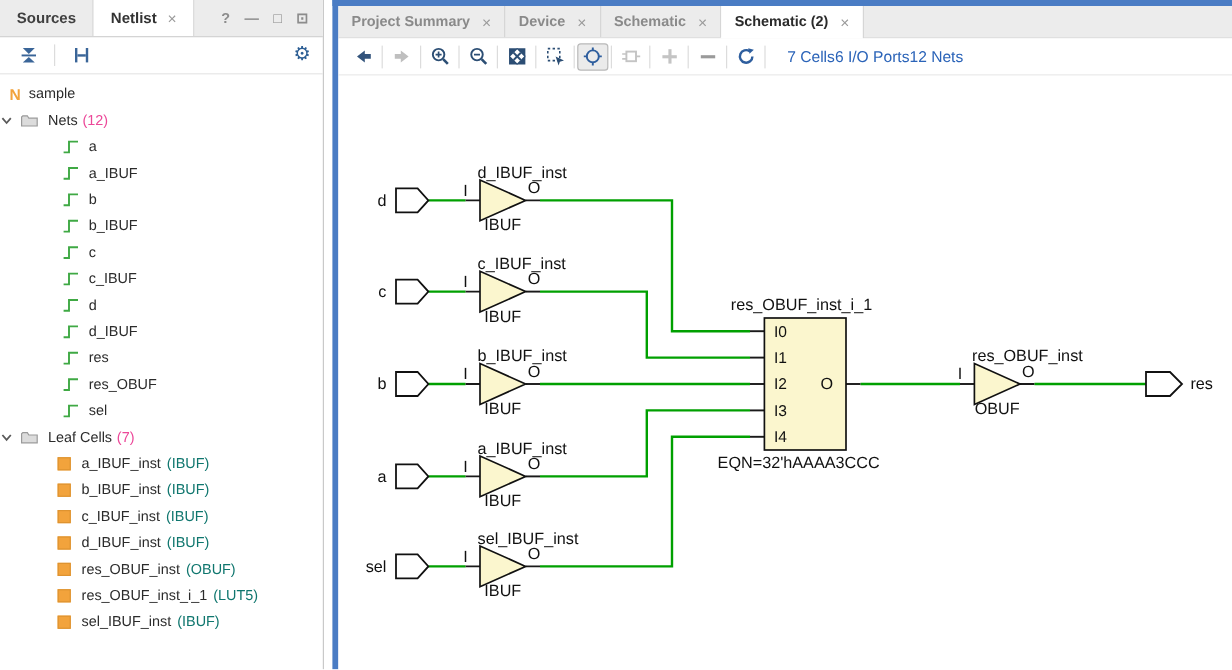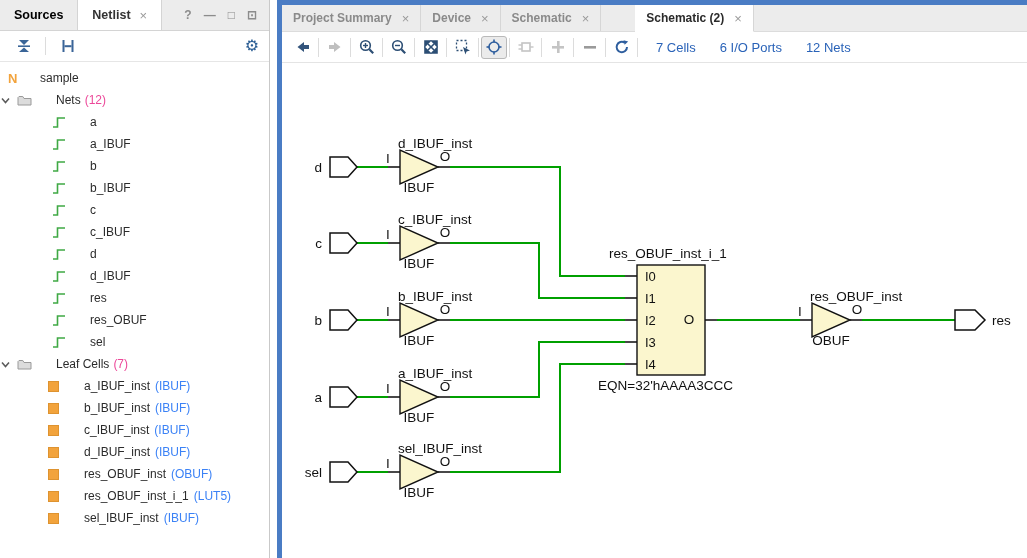--- a/index.html
+++ b/index.html
@@ -3,53 +3,53 @@
 <meta charset="utf-8">
 <style>
   * { margin:0; padding:0; box-sizing:border-box; }
   html,body { background:#fff; }
   body { font-family:"Liberation Sans", sans-serif; }
   .app { position:relative; width:1027px; height:558px; background:#fff; overflow:hidden; }
 
   
   .left-panel { position:absolute; left:0; top:0; width:270px; height:558px; background:#fff; border-right:1px solid #C9C9C9; }
   .lp-tabs { height:31px; background:#ECECEC; border-bottom:1px solid #D4D4D4; display:flex; align-items:stretch; font-size:12.5px; font-weight:bold; }
-  .lp-tab { display:flex; align-items:center; gap:9px; padding:0 14px; color:#000000; border-right:1px solid #D4D4D4; cursor:default; }
+  .lp-tab { display:flex; align-items:center; gap:9px; padding:0 14px; color:#404040; border-right:1px solid #D4D4D4; cursor:default; }
   .lp-tab.active { background:#fff; color:#333; }
   .tab-close { color:#9A9A9A; font-weight:normal; font-size:13px; }
   .lp-winctl { display:flex; align-items:center; gap:12px; padding:0 12px 0 8px; color:#8C8C8C; font-size:12px; font-weight:bold; margin-left:auto; }
   .lp-winctl span { cursor:default; }
   .lp-toolbar { height:31px; border-bottom:1px solid #E6E6E6; display:flex; align-items:center; padding:0 10px; }
   .lp-toolbar .sep { width:1px; height:18px; background:#DCDCDC; margin:0 8px; }
   .lp-toolbar .gear { margin-left:auto; color:#2C5E94; font-size:16px; line-height:1; }
 
   .tree { padding-top:5px; font-size:12px; color:#2B2B2B; }
   .tree-row { height:22px; display:flex; align-items:center; white-space:nowrap; cursor:default; }
-  .tree-row .lbl { margin-left:16px; }
+  .tree-row .lbl { margin-left:0; }
   .tree-row .count { color:#ec4899; margin-left:4px; }
-  .tree-row .ctype { color:#3b82f6; margin-left:5px; }
+  .tree-row .ctype { color:#0f766e; margin-left:5px; }
   .row-root { padding-left:8px; }
   .row-group { }
   .row-net { padding-left:52px; }
   .row-cell { padding-left:48px; }
   .icon-n { color:#F2A33C; font-weight:bold; font-size:13px; width:16px; display:inline-block; }
   .icon-gap { display:inline-flex; align-items:center; margin-right:8px; }
   .chev { margin-right:6px; display:inline-flex; }
   .sq-orange { width:11px; height:11px; background:#F2A33C; border:1px solid #DE9330; display:inline-block; margin-right:9px; }
 
   
   .right-panel { position:absolute; left:277px; top:0; width:750px; height:558px; background:#fff; border-left:5px solid #4A7CC4; border-top:5px solid #4A7CC4; }
   .rp-tabs { height:27px; background:#ECECEC; display:flex; align-items:stretch; font-size:12px; font-weight:bold; border-bottom:1px solid #DCDCDC; }
   .rp-tab { display:flex; align-items:center; gap:10px; padding:0 11px; color:#8A8A8A; border-right:1px solid #D6D6D6; cursor:default; }
-  .rp-tab.active { background:#fff; color:#2B2B2B; border-bottom:1px solid #fff; margin-bottom:-1px;margin-left:34px; }
+  .rp-tab.active { background:#fff; color:#2B2B2B; border-bottom:1px solid #fff; margin-bottom:-1px; }
   .rp-toolbar { height:31px; background:#fff; border-bottom:1px solid #E4E4E4; display:flex; align-items:center; padding-left:7px; }
   .tbtn { width:27px; height:24px; display:flex; align-items:center; justify-content:center; }
   .tbtn.boxed { background:#EBEBEB; border:1px solid #B9B9B9; border-radius:3px; width:26px; height:23px; }
   .rp-toolbar .sep { width:1px; height:19px; background:#DCDCDC; margin:0 2px; }
-  .stats { display:flex; gap:24px; margin-left:16px; font-size:13px; color:#2A63B8; }
+  .stats { display:flex; margin-left:16px; font-size:13px; color:#2A63B8; }
   .stats span { cursor:pointer; }
   .canvas { position:relative; width:745px; height:495px; background:#fff; overflow:hidden; }
   .canvas svg { position:absolute; left:0; top:0; }
 </style>
 </head>
 <body>
 
 <div class="app">
 
   <div class="left-panel">

